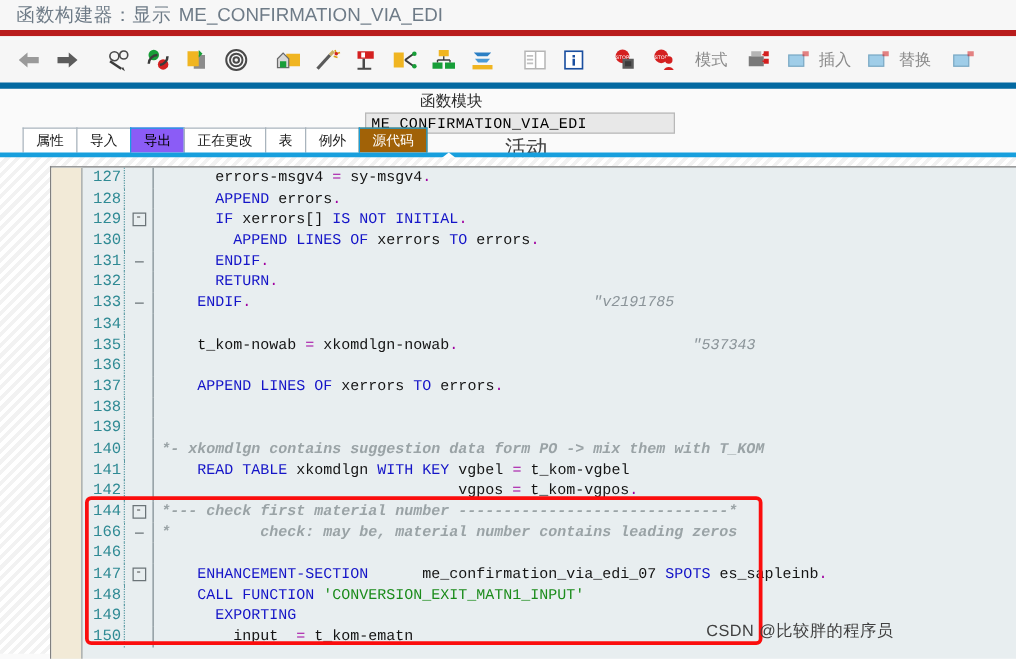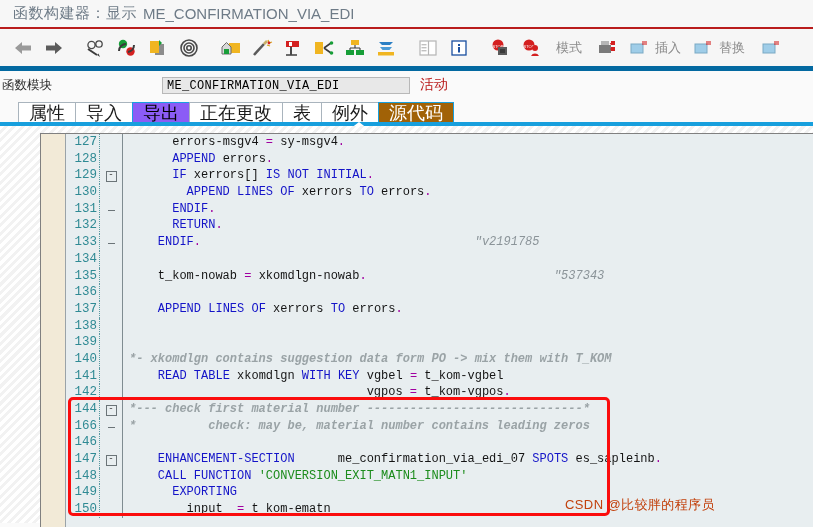--- a/index.html
+++ b/index.html
@@ -6,54 +6,55 @@
   body{
     width:813px;height:527px;overflow:hidden;
     background:#ffffff;
     font-family:"Liberation Sans","DejaVu Sans",sans-serif;
     -webkit-font-smoothing:antialiased;
   }
   .app{position:relative;width:813px;height:527px;overflow:hidden;background:#fafafa;}
 
   
   .titlebar{
-    height:29px;background:#f7f7f7;border-bottom:2px solid #b91c1c;
+    height:29px;background:#f7f7f7;border-bottom:5px solid #b91c1c;
     display:flex;align-items:center;padding-left:13px;box-sizing:border-box;
   }
   .titlebar .t-cn{font-size:15px;color:#6e7b87;letter-spacing:.5px;}
   .titlebar .t-id{font-size:15px;color:#6e7b87;margin-left:2px;}
 
   
   .toolbar{
     height:42px;background:#f6f6f6;border-bottom:5px solid #0369a1;
     display:flex;align-items:center;padding-left:8px;box-sizing:border-box;gap:1px;
   }
   .tb{width:30px;height:30px;display:flex;align-items:center;justify-content:center;position:relative;}
   .tb.sep{width:10px;}
   .tb-lbl{font-size:13px;color:#8a8a8a;padding:0 4px;white-space:nowrap;}
   .tb-combo{display:flex;align-items:center;gap:3px;}
 
   
   .fmrow{
     height:24px;background:#fafafa;display:flex;align-items:center;
-    padding-left:2px;box-sizing:border-box;font-size:12.5px;color:#2b2b2b;
+    padding-left:19px;box-sizing:border-box;font-size:12.5px;color:#2b2b2b;
     margin-top:2px;
+    flex-direction:column;
   }
   .fmrow .lbl{width:160px;}
   .fm-input{
     width:248px;height:17px;line-height:17px;background:#e8e8e8;
     border:1px solid #b8b8b8;font-family:"Liberation Mono","DejaVu Sans Mono",monospace;
     font-size:12px;color:#000;padding-left:4px;box-sizing:border-box;letter-spacing:.3px;
   }
-  .fm-status{margin-left:10px;font-size:14px;color:#b91c1c;}
+  .fm-status{margin-left:10px;font-size:17px;color:#404040;}
 
   
   .tabsrow{height:22px;display:flex;align-items:flex-end;padding-left:18px;box-sizing:border-box;margin-top:3px;}
   .tab{
-    height:20px;line-height:20px;padding:0 10px;font-size:18px;color:#1a1a1a;
+    height:20px;line-height:20px;padding:0 10px;font-size:11px;color:#1a1a1a;
     border:1px solid #a9b4bd;border-bottom:none;background:#ffffff;margin-right:-1px;
     white-space:nowrap;box-sizing:border-box;
   }
   .tab.hover{background:#8b5cf6;border-color:#1a9ee0;color:#000;}
   .tab.active{background:#a16207;border-color:#179fdd;color:#ffffff;}
   .blueline{height:4px;background:#179fdd;width:100%;position:relative;}
   .blueline .notch{
     position:absolute;top:-0px;left:350px;width:0;height:0;
     border-left:9px solid transparent;border-right:9px solid transparent;
     border-bottom:7px solid #ffffff;
@@ -108,21 +109,21 @@
   .cm2{color:#8b9499;font-style:italic;}
 
   
   .redbox{
     position:absolute;border:3px solid #fb0d0d;border-radius:5px;
     left:68px;top:271px;width:536px;height:113px;pointer-events:none;z-index:6;
   }
 
   
   .wm{
-    position:absolute;left:565px;top:496px;font-size:13px;color:#c2410c;
+    position:absolute;left:565px;top:496px;font-size:13px;color:#404040;
     letter-spacing:.4px;z-index:7;white-space:nowrap;
     font-family:"Liberation Sans","DejaVu Sans",sans-serif;
   }
 
   
   svg{display:block;}
 </style>
 </head>
 <body>
 

